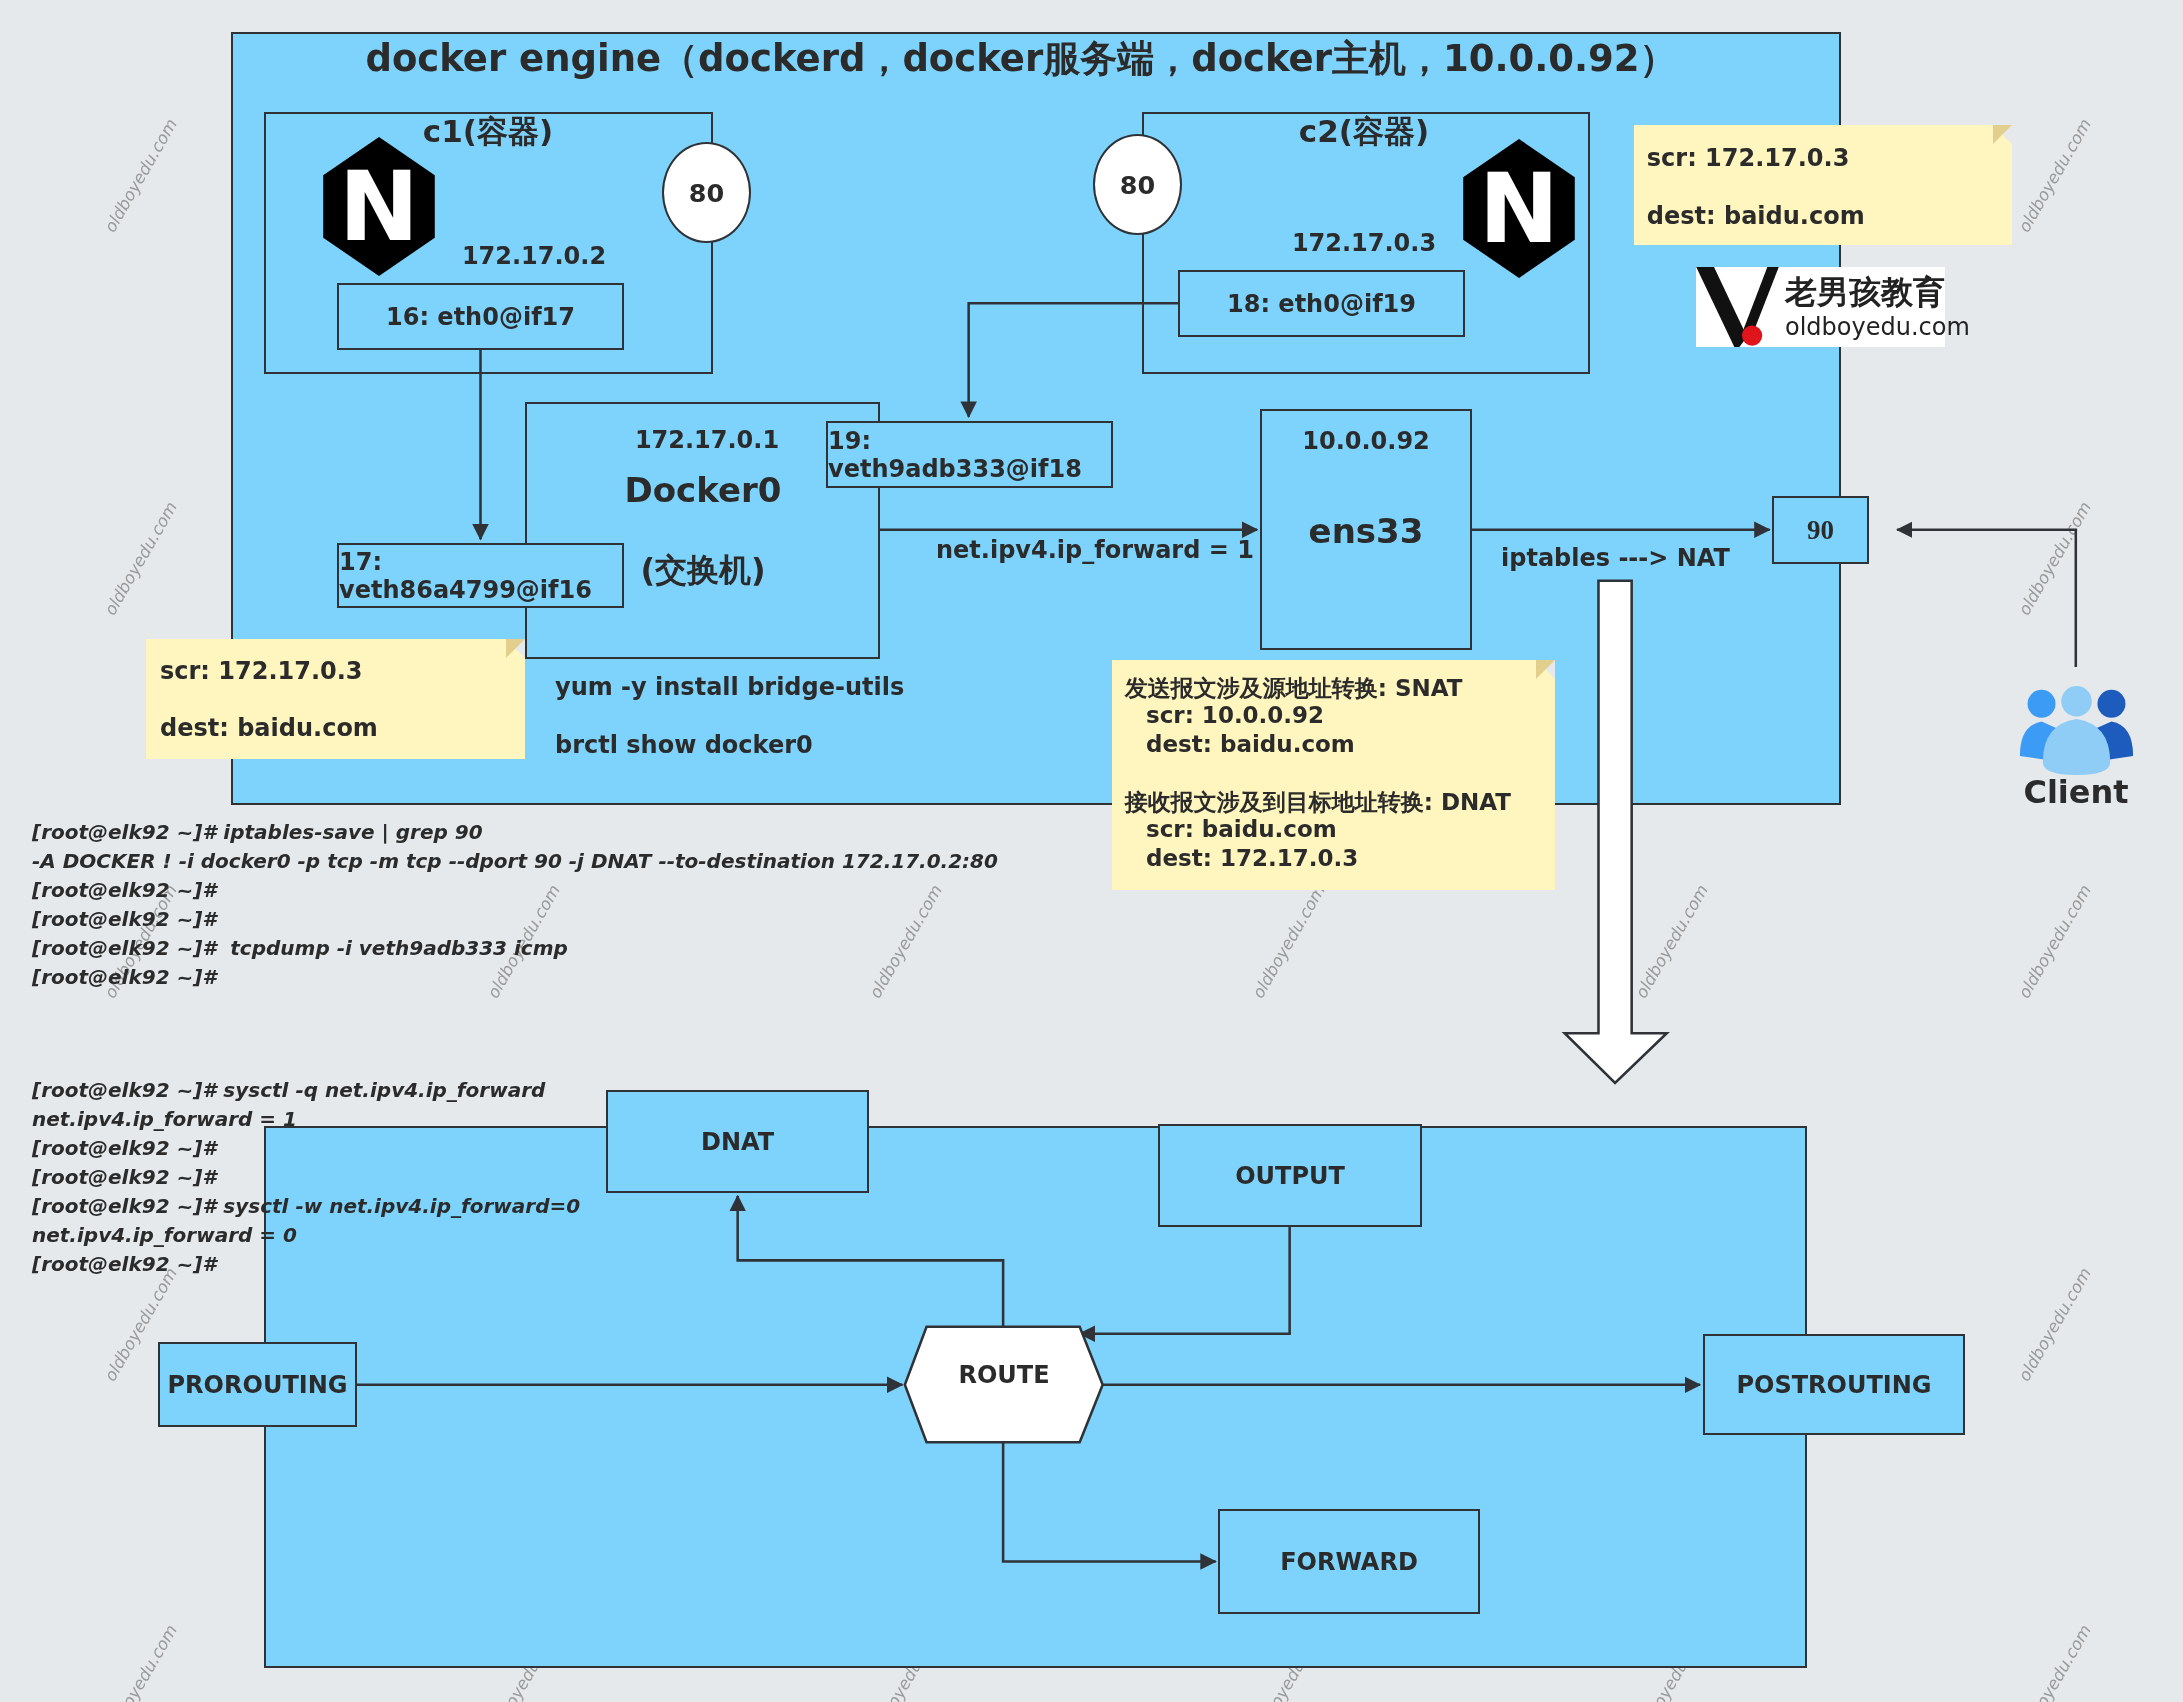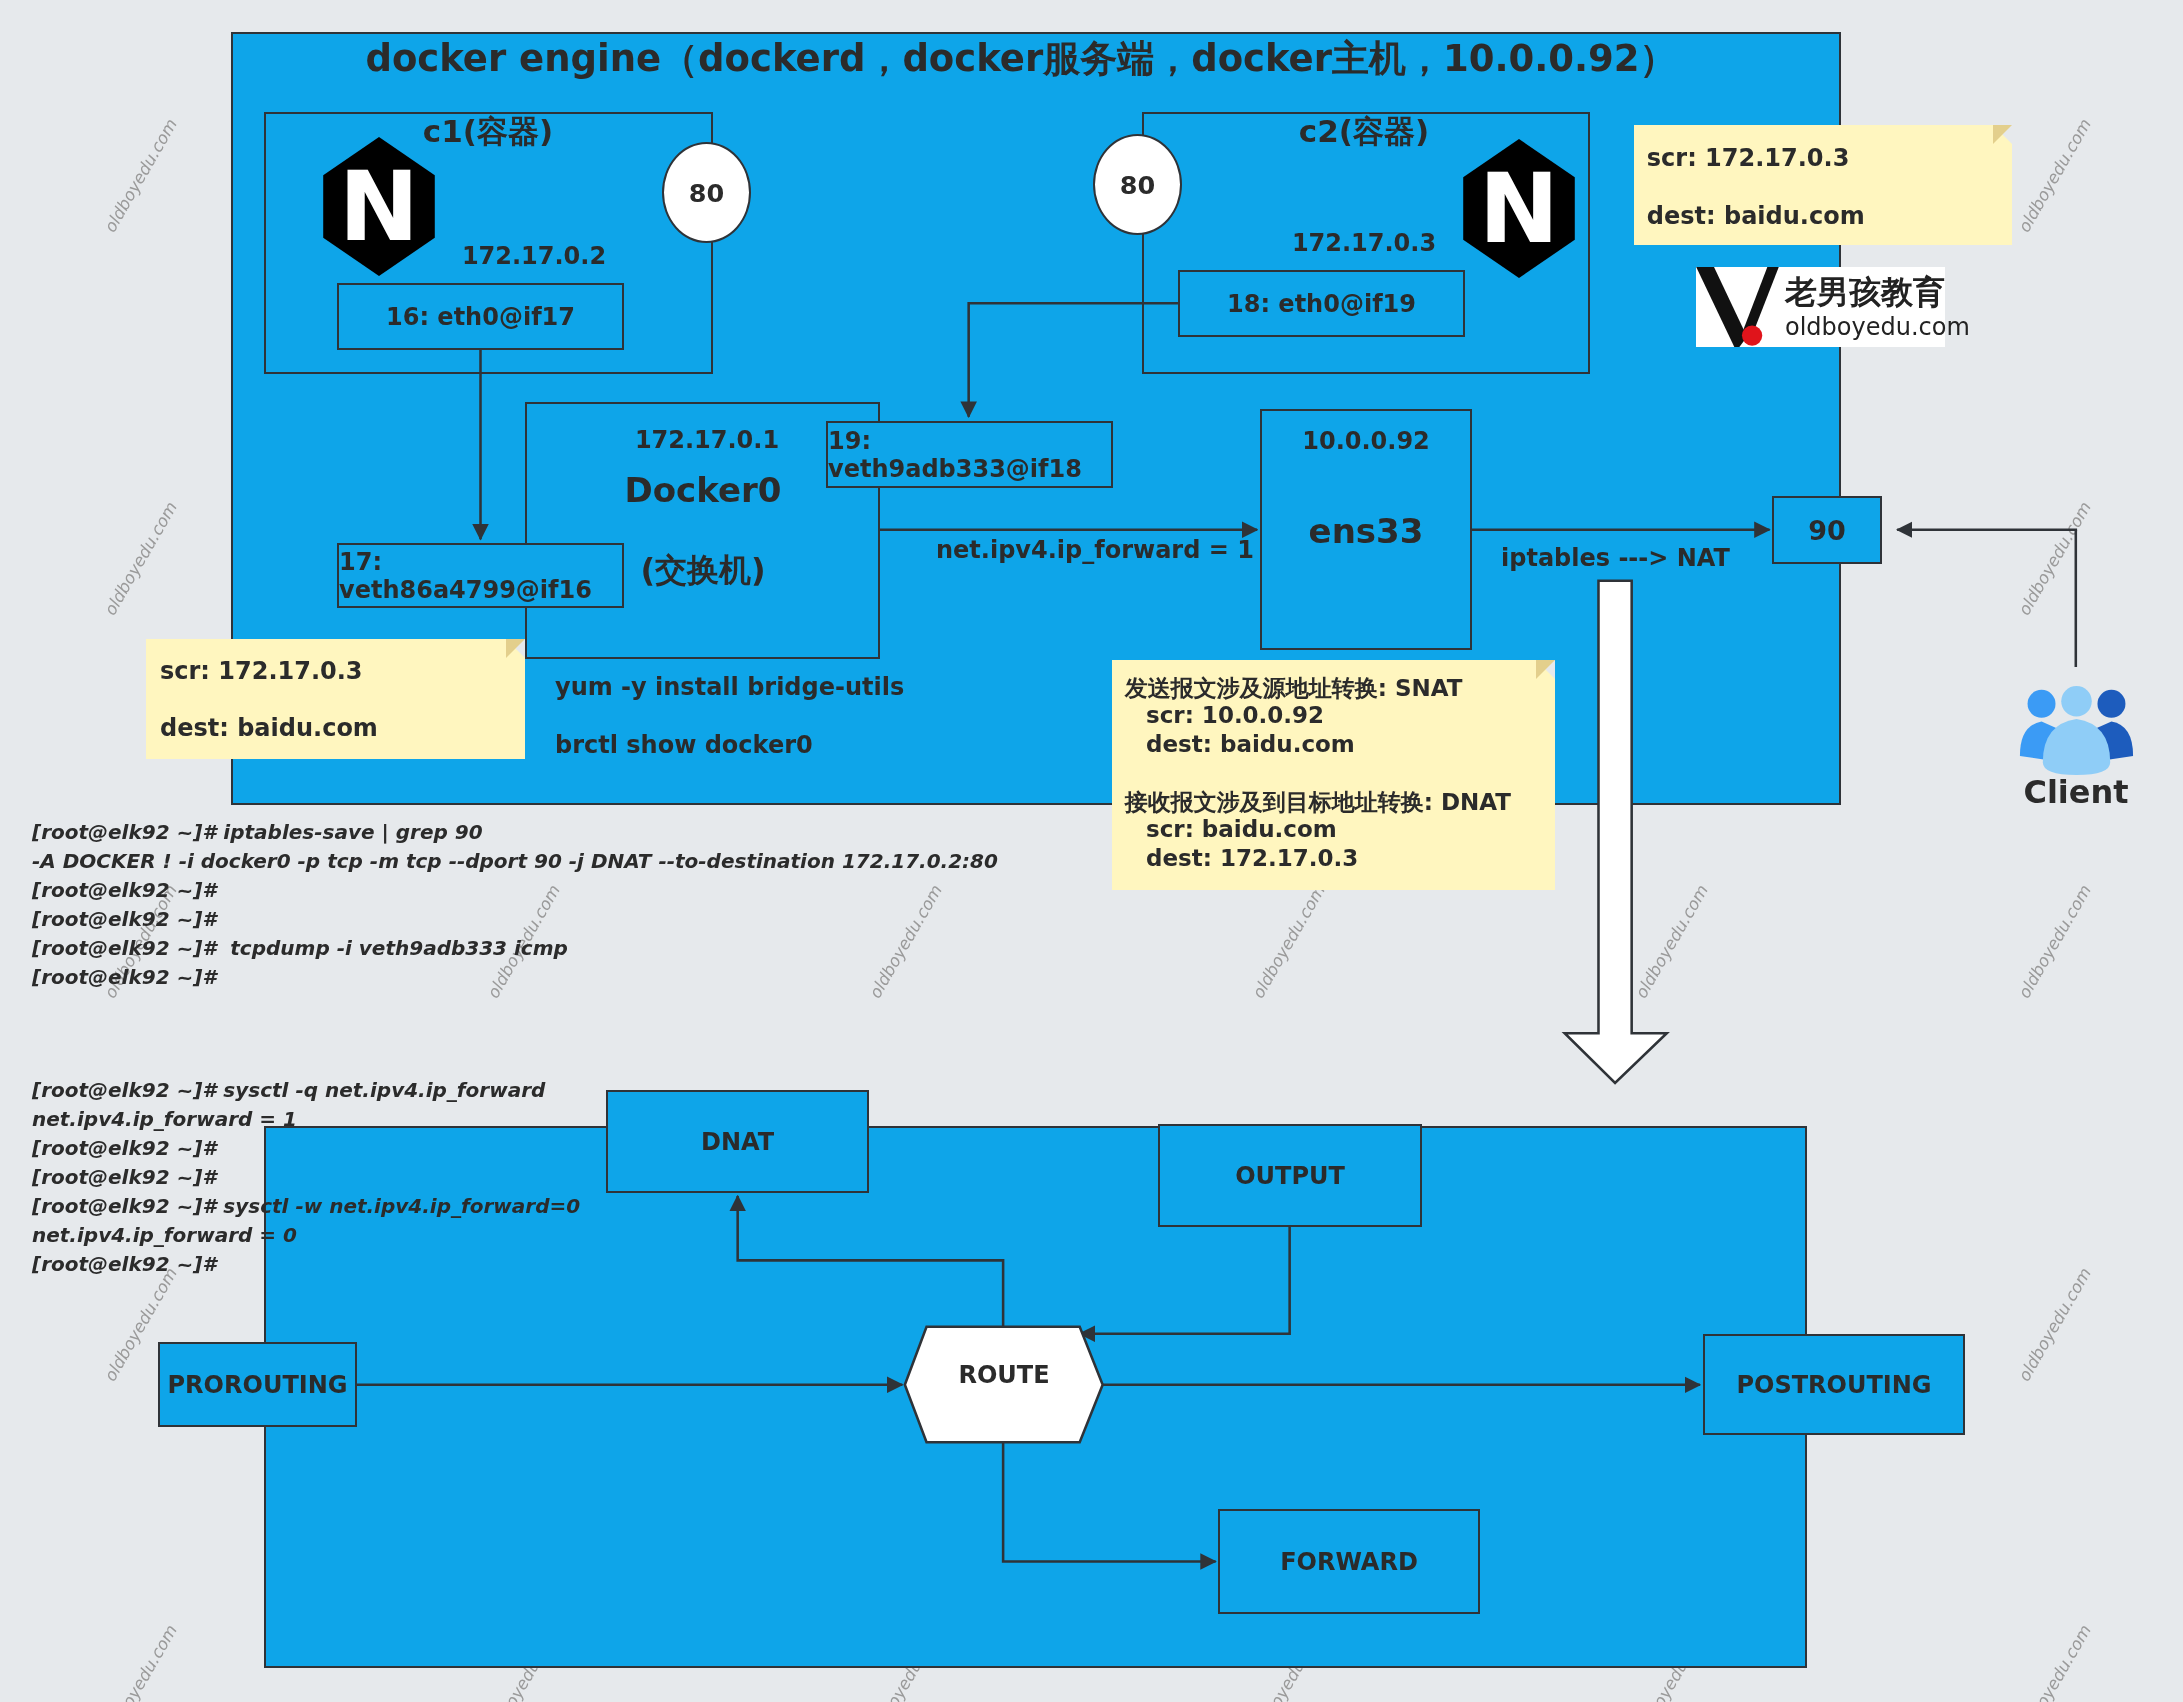--- a/index.html
+++ b/index.html
@@ -3,21 +3,21 @@
 <meta charset="utf-8">
 <style>
   html, body { margin: 0; padding: 0; }
   body {
     width: 2183px; height: 1702px; position: relative; overflow: hidden;
     background: #e6e9ec;
     font-family: "DejaVu Sans", "Liberation Sans", sans-serif;
     color: #2b2b2b;
   }
   .abs { position: absolute; }
-  .box { position: absolute; background: #0ea5e9; border: 2.6px solid #2f3338; box-sizing: border-box; }
+  .box { position: absolute; background: #7dd3fc; border: 2.6px solid #2f3338; box-sizing: border-box; }
   .lbl { position: absolute; font-weight: bold; white-space: nowrap; transform: translate(-50%, -50%); }
   .center-text { display: flex; align-items: center; justify-content: center; font-weight: bold; }
   .note { position: absolute; background: #fff6bf; box-sizing: border-box; font-weight: bold; }
   .note .fold { position: absolute; right: 0; top: 0; width: 0; height: 0;
     border-left: 19px solid #e3cf8c; border-bottom: 19px solid transparent; }
   .note .fold2 { position: absolute; right: 0; top: 0; width: 0; height: 0;
     border-top: 19px solid #e6e9ec; border-left: 19px solid transparent; }
   .term { position: absolute; left: 32px; font-weight: bold; font-size: 20px; line-height: 29px; white-space: pre; color: #2b2b2b; font-style: italic; }
   svg { position: absolute; left: 0; top: 0; overflow: visible; }
   .wm { position: absolute; color: #9a9a9a; font-size: 16.6px; transform: rotate(-60deg); font-style: italic; white-space: nowrap; }
@@ -111,21 +111,21 @@
 <div class="abs" style="left:555px;top:673px;font-size:24px;font-weight:bold;white-space:nowrap;">yum -y install bridge-utils</div>
 <div class="abs" style="left:555px;top:731px;font-size:24px;font-weight:bold;white-space:nowrap;">brctl show docker0</div>
 
 <div class="box" style="left:1260px;top:409px;width:212px;height:241px;"></div>
 <div class="lbl" style="left:1366px;top:441px;font-size:24px;">10.0.0.92</div>
 <div class="lbl" style="left:1366px;top:531px;font-size:34px;">ens33</div>
 
 <div class="abs" style="left:936px;top:536px;font-size:24px;font-weight:bold;white-space:nowrap;">net.ipv4.ip_forward = 1</div>
 <div class="abs" style="left:1501px;top:544px;font-size:24px;font-weight:bold;white-space:nowrap;">iptables ---&gt; NAT</div>
 
-<div class="box center-text" style="left:1772px;top:496px;width:110px;height:68px;font-size:27px;">90</div>
+<div class="box center-text" style="left:1772px;top:496px;width:97px;height:68px;font-size:27px;font-family:Liberation Serif, serif;">90</div>
 
 <div class="note" style="left:146px;top:639px;width:379px;height:120px;">
   <div class="fold2"></div>
     <div class="fold"></div>
   <div class="abs" style="left:14px;top:18px;font-size:24px;">scr: 172.17.0.3</div>
   <div class="abs" style="left:14px;top:75px;font-size:24px;">dest: baidu.com</div>
 </div>
 
 <div class="note" style="left:1112px;top:660px;width:443px;height:230px;">
   <div class="fold2"></div>

